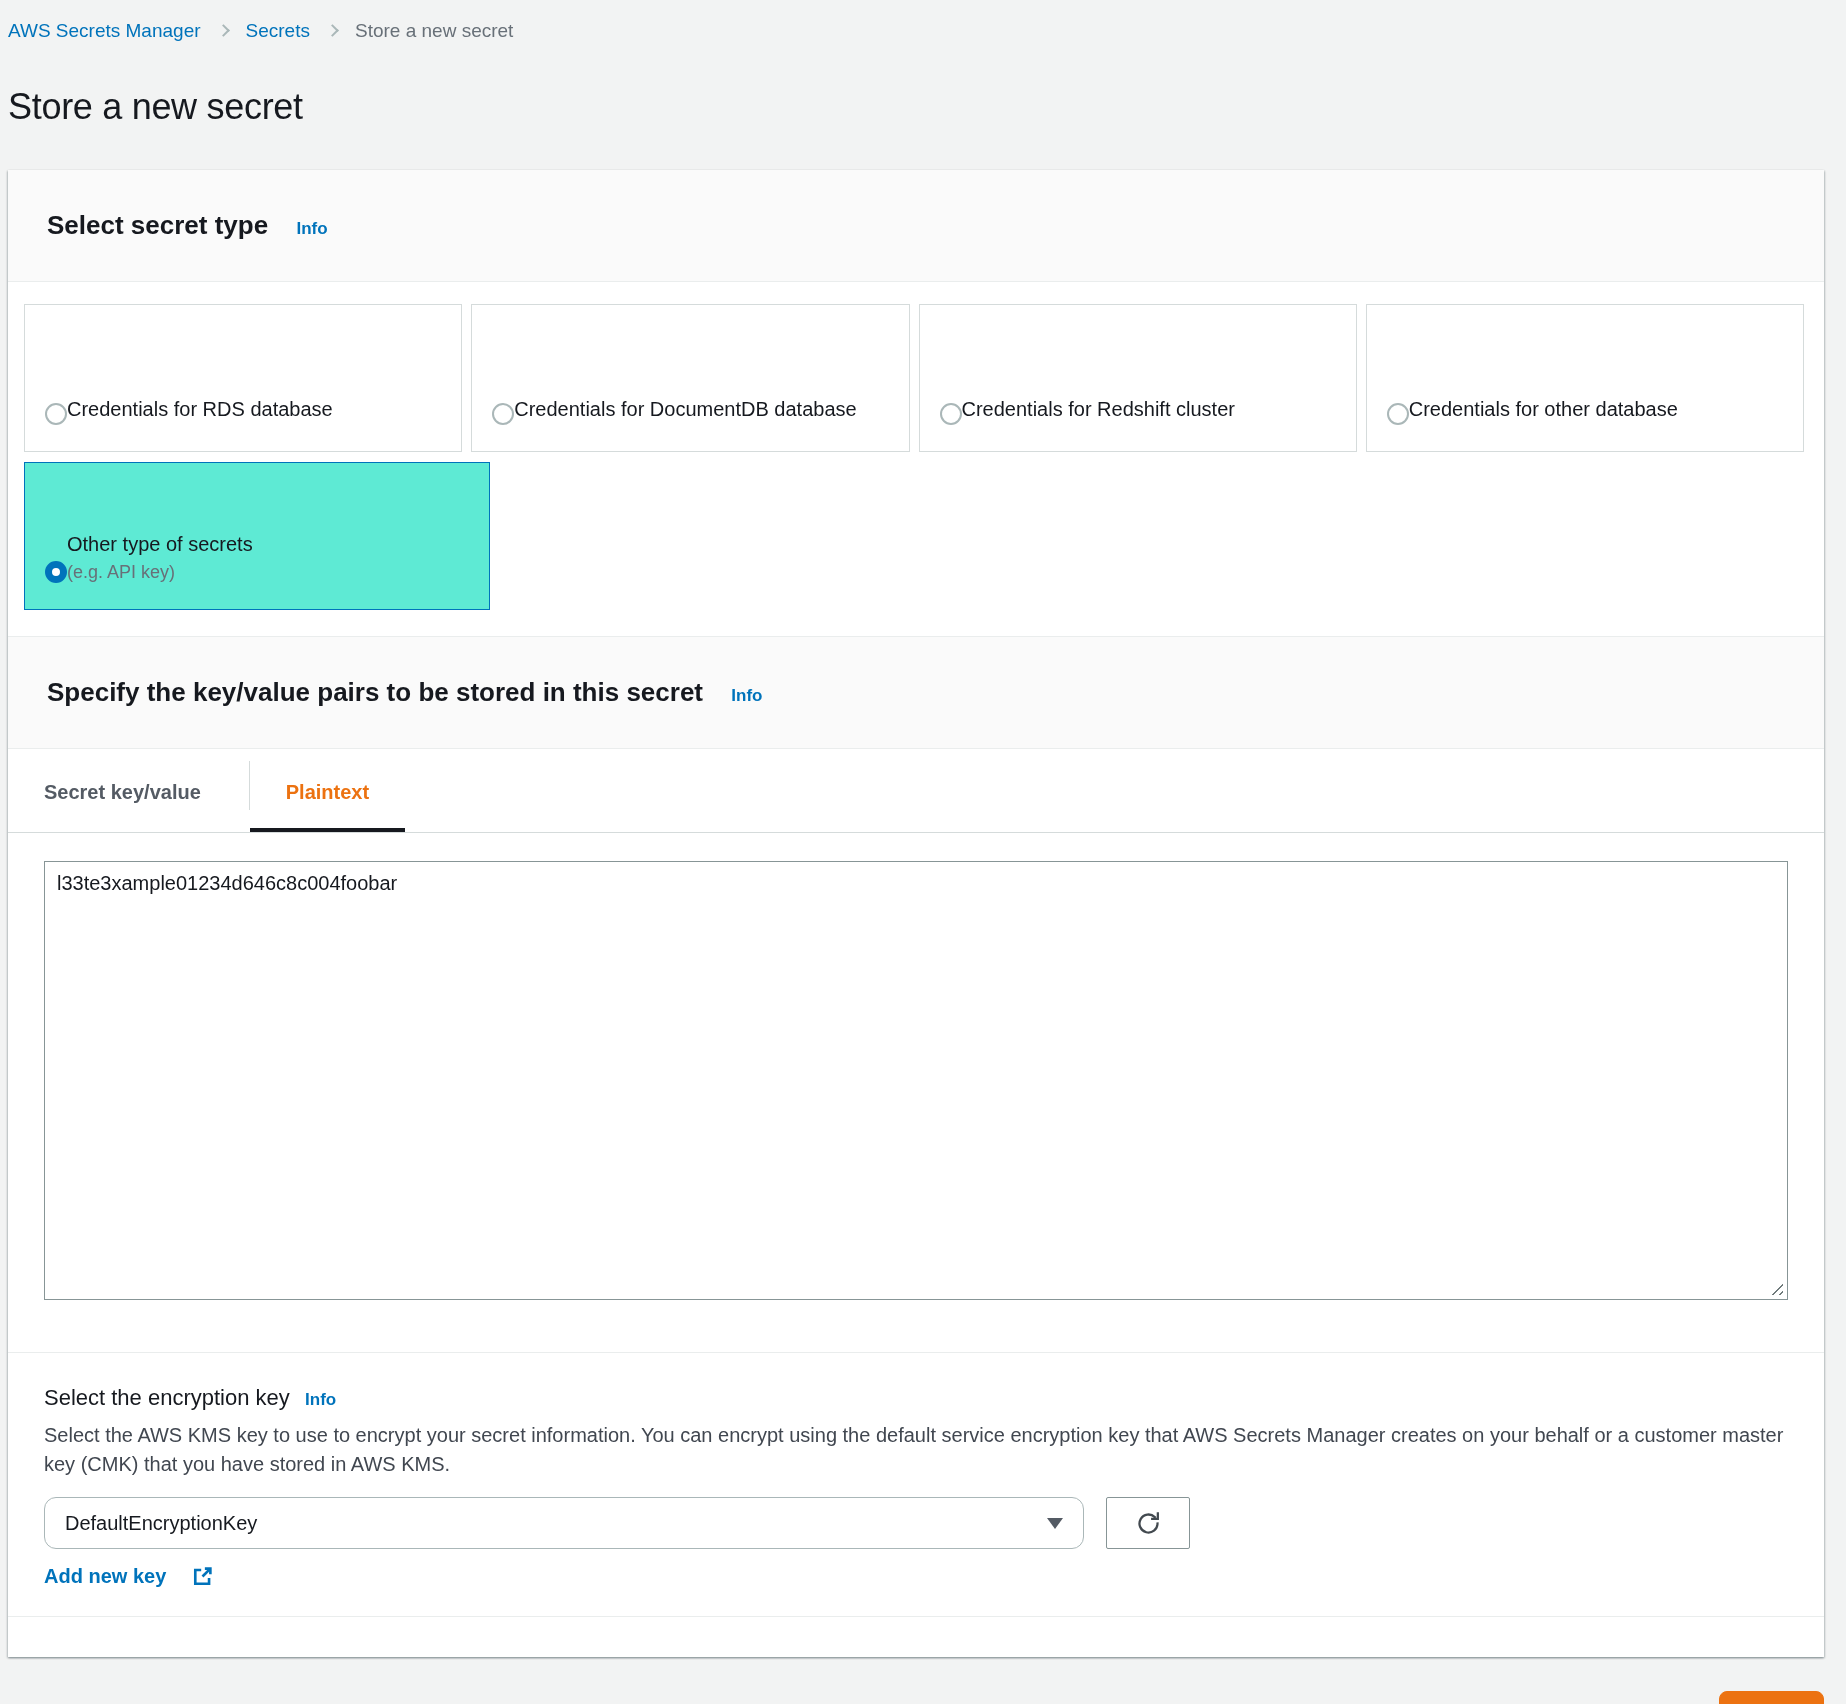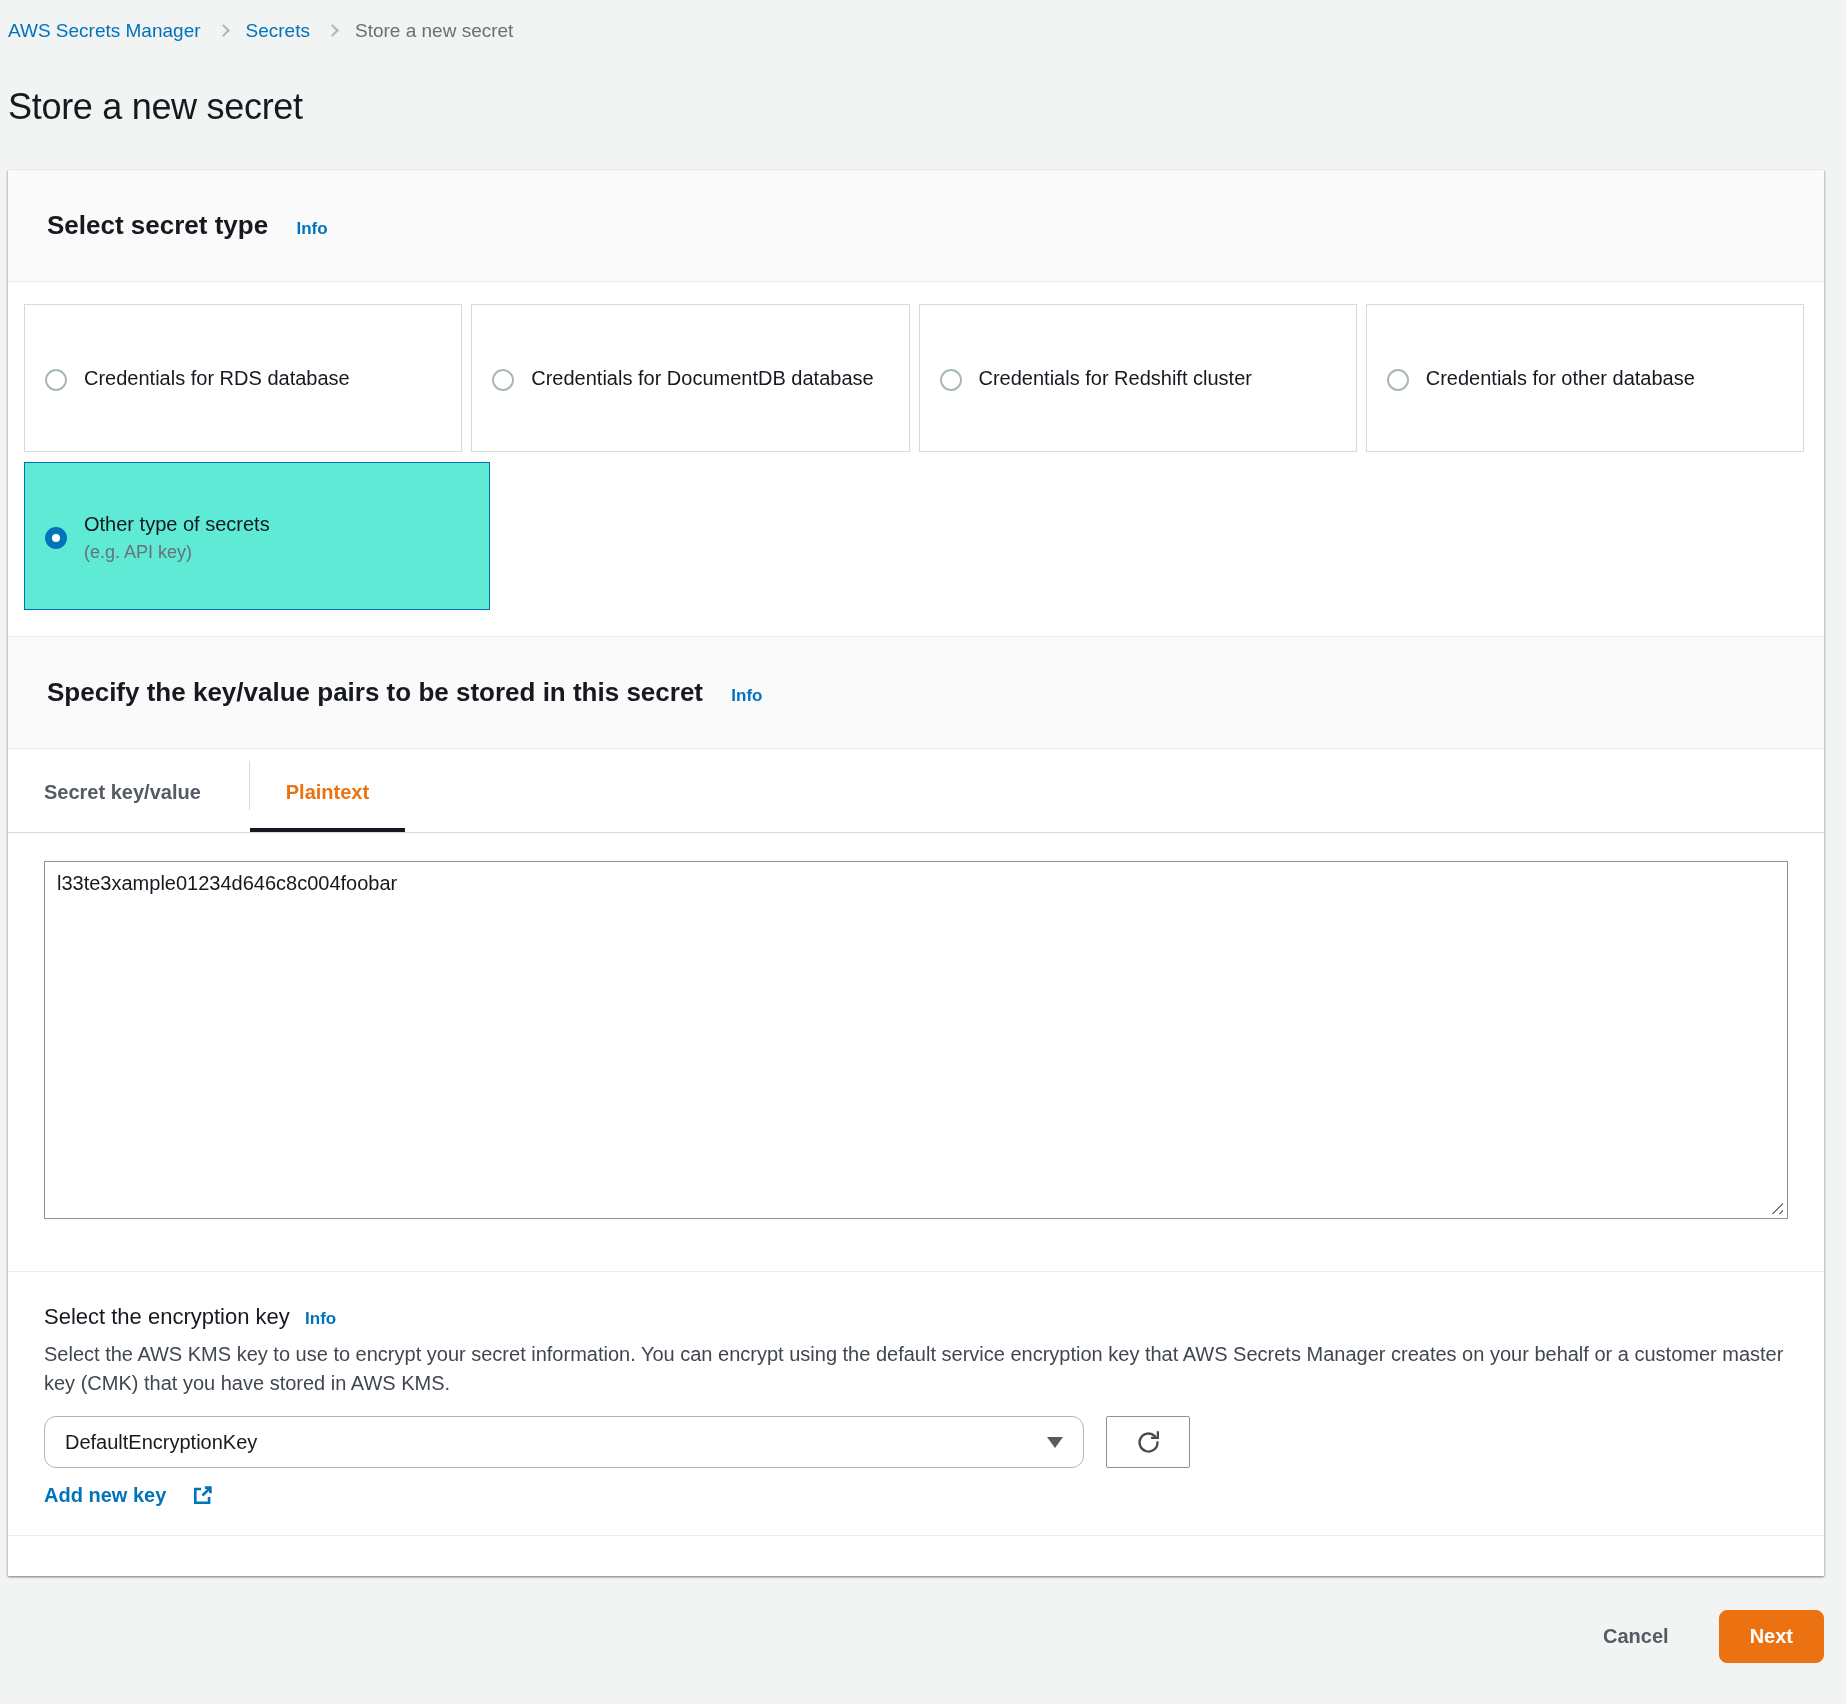--- a/index.html
+++ b/index.html
@@ -28,39 +28,39 @@
   .section-head { background:#fafafa; border-bottom:1px solid #eaeded; padding:40px 30px; }
   .section-head.with-top { border-top:1px solid #eaeded; }
   .section-head h2 { display:inline; font-size:26px; font-weight:700; margin:9px; }
   .info-link { color:#0073bb; font-weight:700; font-size:17px; margin-left:14px; text-decoration:none; cursor:pointer; }
 
   
   .options { padding:12px 20px 26px 16px; }
   .opt-row { display:flex; gap:9px; margin-top:10px; }
   .opt-card {
     width:466px; min-height:148px; border:1px solid #d5dbdb; background:#fff;
-    padding:26px 20px; display:flex; gap:17px; align-items:center; cursor:pointer;
+    padding:26px 20px; display:flex; gap:0; align-items:flex-end; cursor:pointer;
   }
   .opt-card.selected { border-color:#0073bb; background:#5eead4; }
   .radio { flex:0 0 auto; width:22px; height:22px; border:2px solid #aab7b8; border-radius:50%; background:#fff; margin-top:3px; }
   .radio.on { border:7px solid #0073bb; }
   .opt-label { font-size:20px; line-height:1.55; }
   .opt-sub { color:#687078; font-size:18px; margin-top:2px; }
 
   
   .tabs { display:flex; align-items:stretch; border-bottom:1px solid #d5dbdb; padding-left:36px; }
   .tab { font-size:20px; font-weight:700; color:#545b64; padding:32px 36px 24px 36px; border-bottom:4px solid transparent; cursor:pointer; }
   .tab.first { padding-left:0; padding-right:48px; }
   .tab.active { color:#ec7211; border-bottom-color:#16191f; }
   .tab-divider { width:1px; background:#d5dbdb; margin:12px 0 22px 0; }
 
   
   .plain-wrap { padding:28px 36px 52px 36px; position:relative; }
   textarea.secret {
-    display:block; width:100%; height:358px;
+    display:block; width:100%; height:439px;
     border:1px solid #879596; background:#fff; color:#16191f;
     font-family:"Liberation Sans","DejaVu Sans",sans-serif; font-size:20px;
     padding:10px 12px; resize:none; outline:none; border-radius:0;
   }
   .resize-handle {
     position:absolute; right:41px; bottom:57px; width:17px; height:17px;
     background:repeating-linear-gradient(135deg,#6f7a7b 0 1.6px,transparent 1.6px 5.2px);
     clip-path:polygon(100% 0,100% 100%,0 100%);
     cursor:nwse-resize;
   }

